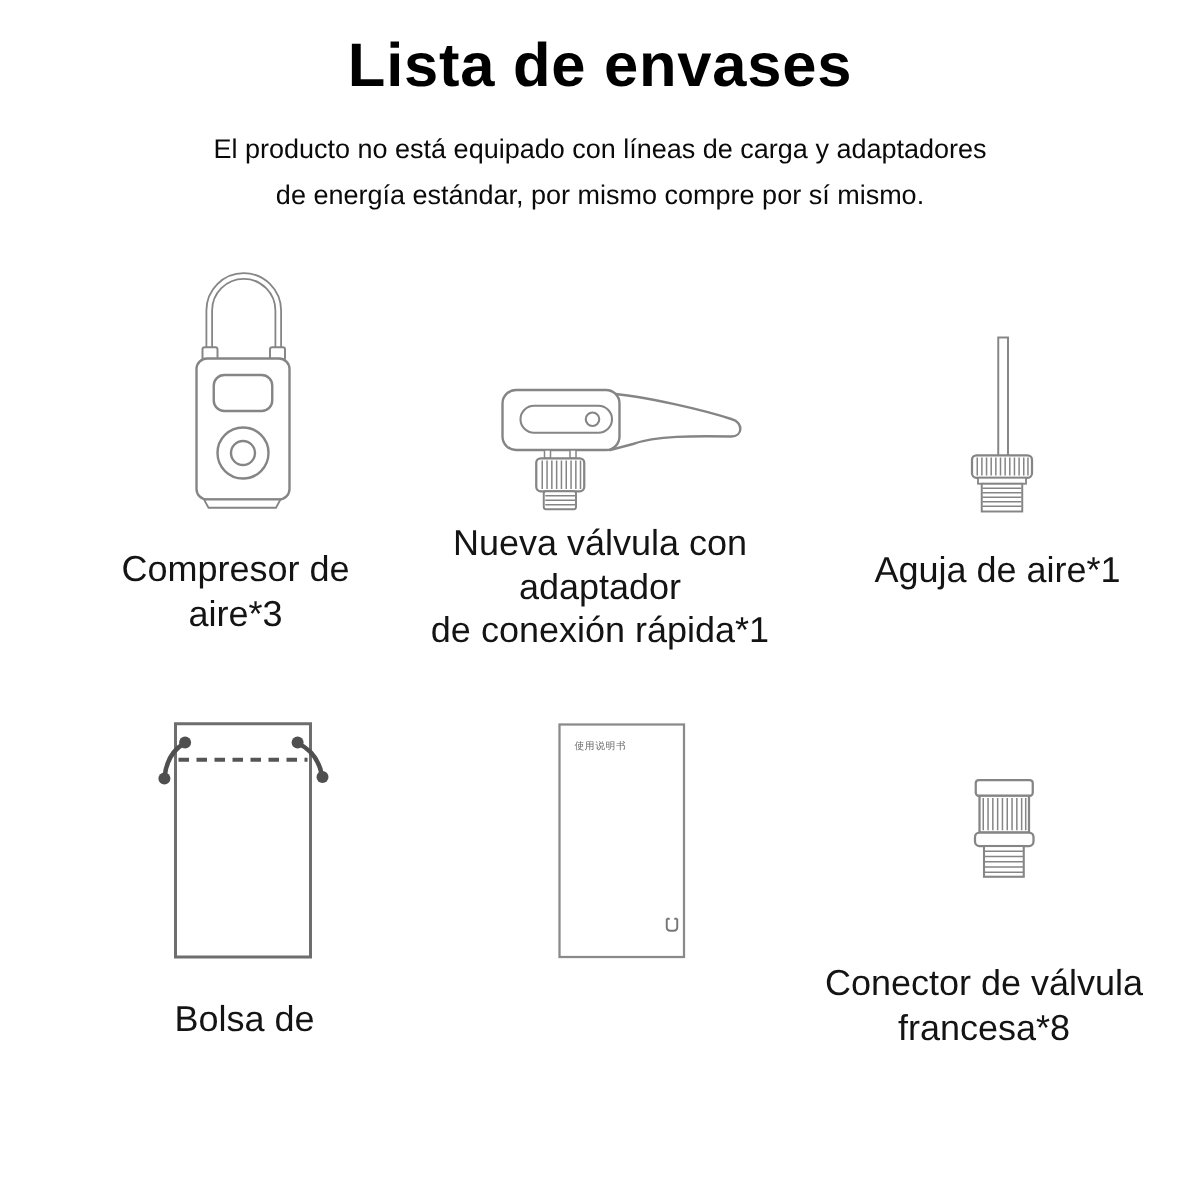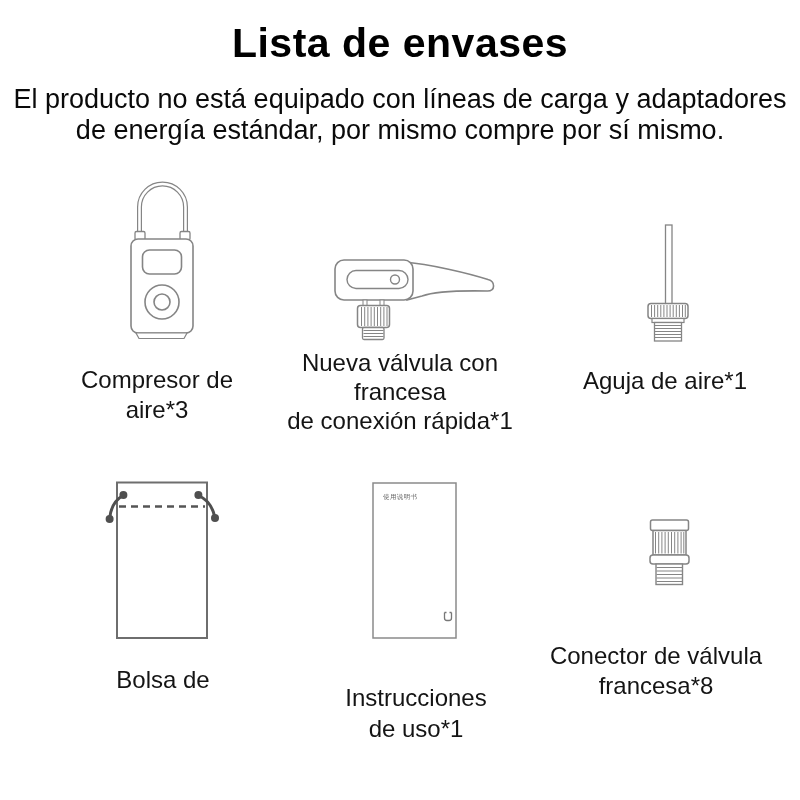--- a/index.html
+++ b/index.html
@@ -1,21 +1,21 @@
 <!DOCTYPE html>
 <html><head>
 <meta charset="utf-8">
 <style>
   html,body{margin:0;padding:0;background:#fff;}
   .page{position:relative;width:800px;height:772px;background:#ffffff;overflow:hidden;
         font-family:"Liberation Sans", sans-serif;color:#111;}
   .title{position:absolute;top:20px;left:0;width:800px;text-align:center;
          font-size:41px;font-weight:bold;color:#000;letter-spacing:.5px;}
   .subtitle{position:absolute;top:84px;left:0;width:800px;text-align:center;
-            font-size:27px;line-height:31px;color:#0a0a0a;}
+            font-size:18px;line-height:31px;color:#0a0a0a;}
   .caption{position:absolute;width:260px;text-align:center;font-size:24px;
            line-height:30px;color:#141414;}
   .cap-compressor{left:27px;top:365px;}
   .cap-valve{left:270px;top:348px;line-height:29px;}
   .cap-needle{left:535px;top:366px;}
   .cap-bag{left:33px;top:664px;line-height:31px;}
   .cap-manual{left:286px;top:682px;line-height:31px;}
   .cap-french{left:526px;top:641px;line-height:30px;}
   svg.illus{position:absolute;overflow:visible;}
 </style>
@@ -101,35 +101,31 @@
     </g>
   </svg>
 
   <div class="caption cap-compressor">
     <div>Compresor de</div>
     <div>aire*3</div>
   </div>
 
   <div class="caption cap-valve">
     <div>Nueva válvula con</div>
-    <div>francesa</div>
+    <div>adaptador</div>
     <div>de conexión rápida*1</div>
   </div>
 
   <div class="caption cap-needle">
     <div>Aguja de aire*1</div>
   </div>
 
   <div class="caption cap-bag">
     <div>Bolsa de</div>
   </div>
 
-  <div class="caption cap-manual">
-    <div>Instrucciones</div>
-    <div>de uso*1</div>
-  </div>
 
   <div class="caption cap-french">
     <div>Conector de válvula</div>
     <div>francesa*8</div>
   </div>
 
 </div>
 
 </body></html>

